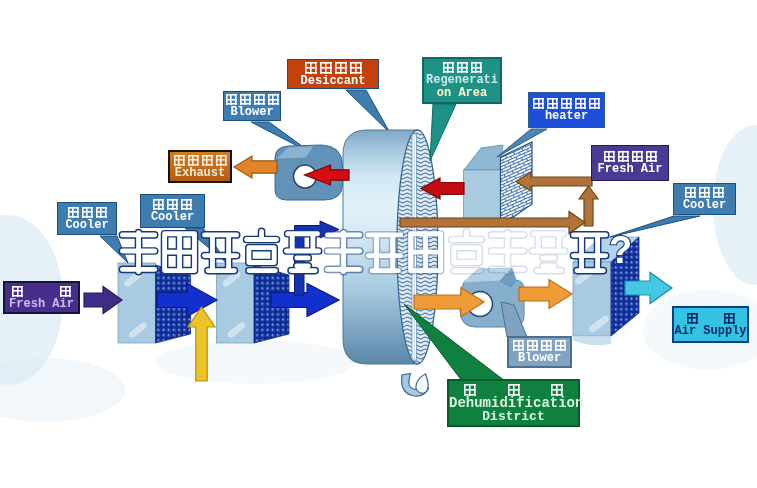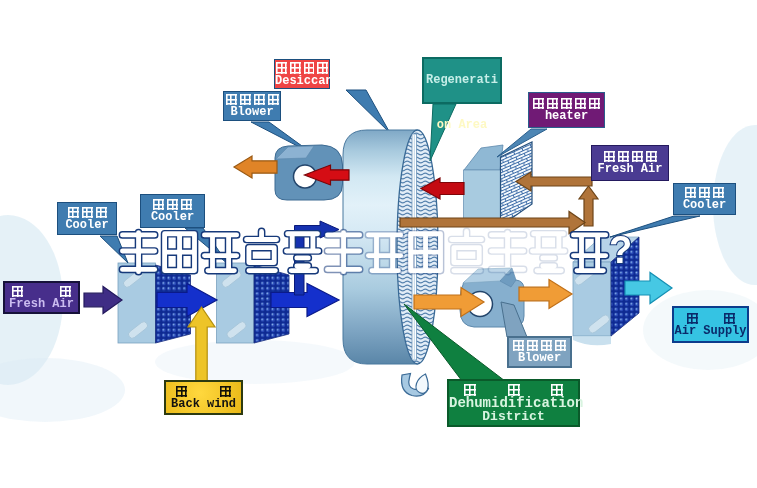--- a/index.html
+++ b/index.html
@@ -171,48 +171,57 @@
           <path d="M4 5 H30 M8 5 V20 M26 5 V20 M3 20 H31 M12 26 H22 M12 33 H22 M7 37 H28" fill="none" stroke="#16397a" stroke-width="6.7" stroke-linecap="round" stroke-linejoin="round" stroke-opacity="1.0"></path>
           <path d="M4 5 H30 M8 5 V20 M26 5 V20 M3 20 H31 M12 26 H22 M12 33 H22 M7 37 H28" fill="none" stroke="#ffffff" stroke-width="4.2" stroke-linecap="round" stroke-linejoin="round"></path>
         </g>
         <g transform="translate(570.0,228) scale(1.15)" opacity="1.0">
           <path d="M3 6 H31 M10 6 V37 M24 6 V37 M3 24 H31 M6 37 H29" fill="none" stroke="#16397a" stroke-width="6.7" stroke-linecap="round" stroke-linejoin="round" stroke-opacity="1.0"></path>
           <path d="M3 6 H31 M10 6 V37 M24 6 V37 M3 24 H31 M6 37 H29" fill="none" stroke="#ffffff" stroke-width="4.2" stroke-linecap="round" stroke-linejoin="round"></path>
         </g>
         <text x="609" y="263" font-family="Liberation Sans, sans-serif" font-size="38" font-weight="bold" fill="#ffffff" stroke="#16397a" stroke-width="2.2" paint-order="stroke">?</text>
       </g>
 </svg>
-<div class="lb" style="left:274px;top:59px;width:56px;height:30px;background:#ef4444;border:1.5px solid #1c4f7e;">
+<div class="lb" style="left:287px;top:59px;width:92px;height:30px;background:#c2410c;border:1.5px solid #1c4f7e;">
       <div class="r1">
         <i class="z zw" style="width:12px;height:12px"></i>
         <i class="z zw" style="width:12px;height:12px"></i>
         <i class="z zw" style="width:12px;height:12px"></i>
         <i class="z zw" style="width:12px;height:12px"></i>
       </div>
       <div class="r2">Desiccant</div>
     </div>
 <div class="lb" style="left:223px;top:91px;width:58px;height:30px;background:#3f7cb0;border:1.5px solid #1c4f7e;">
       <div class="r1">
         <i class="z zw" style="width:11px;height:11px"></i>
         <i class="z zw" style="width:11px;height:11px"></i>
         <i class="z zw" style="width:11px;height:11px"></i>
         <i class="z zw" style="width:11px;height:11px"></i>
       </div>
       <div class="r2">Blower</div>
     </div>
-<div class="lb" style="left:422px;top:57px;width:80px;height:47px;background:#1f9187;border:2px solid #0c6b62;gap:32px;">
+<div class="lb" style="left:168px;top:150px;width:64px;height:33px;background:linear-gradient(#cf7c28,#b55c12);border:2px solid #1a1208;">
+      <div class="r1">
+        <i class="z zi" style="width:11px;height:11px"></i>
+        <i class="z zi" style="width:11px;height:11px"></i>
+        <i class="z zi" style="width:11px;height:11px"></i>
+        <i class="z zi" style="width:11px;height:11px"></i>
+      </div>
+      <div class="r2" style="color:#f7ecd4">Exhaust</div>
+    </div>
+<div class="lb" style="left:422px;top:57px;width:80px;height:47px;background:#1f9187;border:2px solid #0c6b62;">
       <div class="r1">
         <i class="z zw" style="width:11px;height:11px"></i>
         <i class="z zw" style="width:11px;height:11px"></i>
         <i class="z zw" style="width:11px;height:11px"></i>
       </div>
       <div class="r3" style="color:#c6eee8">Regenerati</div>
       <div class="r3" style="color:#fef9c3">on Area</div>
     </div>
-<div class="lb" style="left:528px;top:92px;width:77px;height:36px;background:#701a75;border:1.5px solid #2a5e8c;">
+<div class="lb" style="left:528px;top:92px;width:77px;height:36px;background:#1d4ed8;border:1.5px solid #2a5e8c;">
       <div class="r1">
         <i class="z zw" style="width:11px;height:11px"></i>
         <i class="z zw" style="width:11px;height:11px"></i>
         <i class="z zw" style="width:11px;height:11px"></i>
         <i class="z zw" style="width:11px;height:11px"></i>
         <i class="z zw" style="width:11px;height:11px"></i>
       </div>
       <div class="r2">heater</div>
     </div>
 <div class="lb" style="left:591px;top:145px;width:78px;height:36px;background:#4a3b92;border:1.5px solid #241a5e;">
@@ -255,27 +264,20 @@
       </div>
       <div class="r2">Cooler</div>
     </div>
 <div class="lb" style="left:3px;top:281px;width:77px;height:33px;background:#472e8b;border:2px solid #16123a;">
       <div class="r1" style="justify-content:space-between;padding:0 6px">
         <i class="z zw" style="width:11px;height:11px"></i>
         <i class="z zw" style="width:11px;height:11px"></i>
       </div>
       <div class="r2" style="color:#cbbcf0">Fresh Air</div>
     </div>
-<div class="lb" style="left:164px;top:380px;width:79px;height:35px;background:radial-gradient(circle at 45% 35%, #ffd83e, #e9b817);border:2px solid #2c3a10;">
-      <div class="r1" style="justify-content:space-between;padding:0 9px">
-        <i class="z zk" style="width:11px;height:11px"></i>
-        <i class="z zk" style="width:11px;height:11px"></i>
-      </div>
-      <div class="r2" style="color:#111">Back wind</div>
-    </div>
 <div class="lb" style="left:507px;top:336px;width:65px;height:32px;background:#7fa3c0;border:2px solid #49708e;">
       <div class="r1">
         <i class="z zw" style="width:11px;height:11px"></i>
         <i class="z zw" style="width:11px;height:11px"></i>
         <i class="z zw" style="width:11px;height:11px"></i>
         <i class="z zw" style="width:11px;height:11px"></i>
       </div>
       <div class="r2">Blower</div>
     </div>
 <div class="lb" style="left:447px;top:379px;width:133px;height:48px;background:#0f8040;border:2px solid #0a5a2a;">

